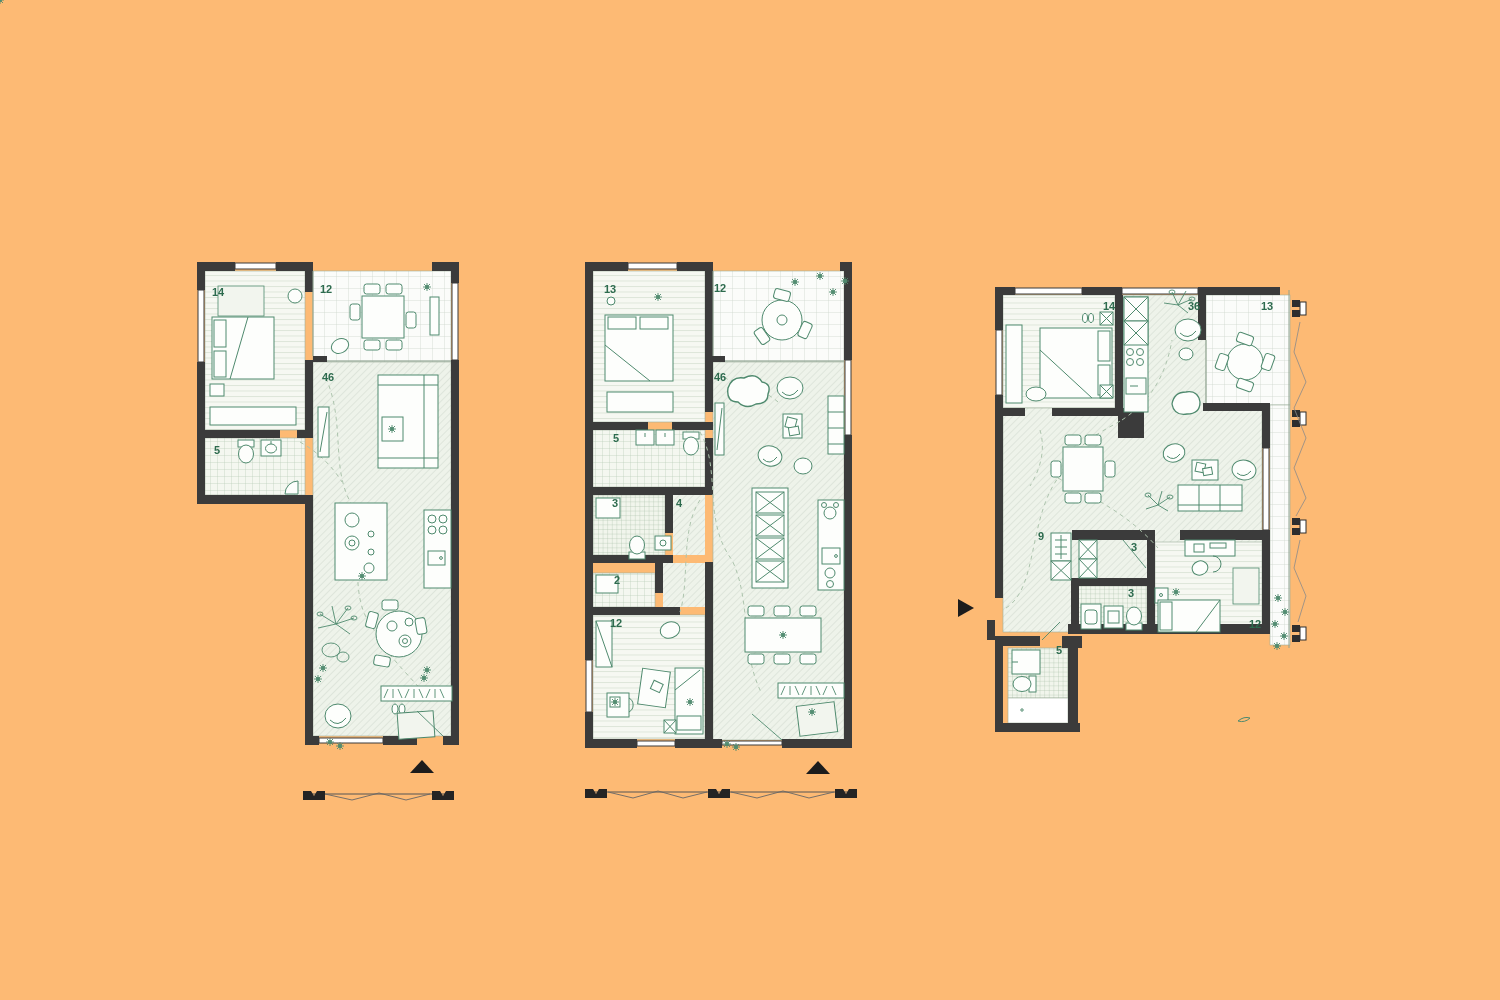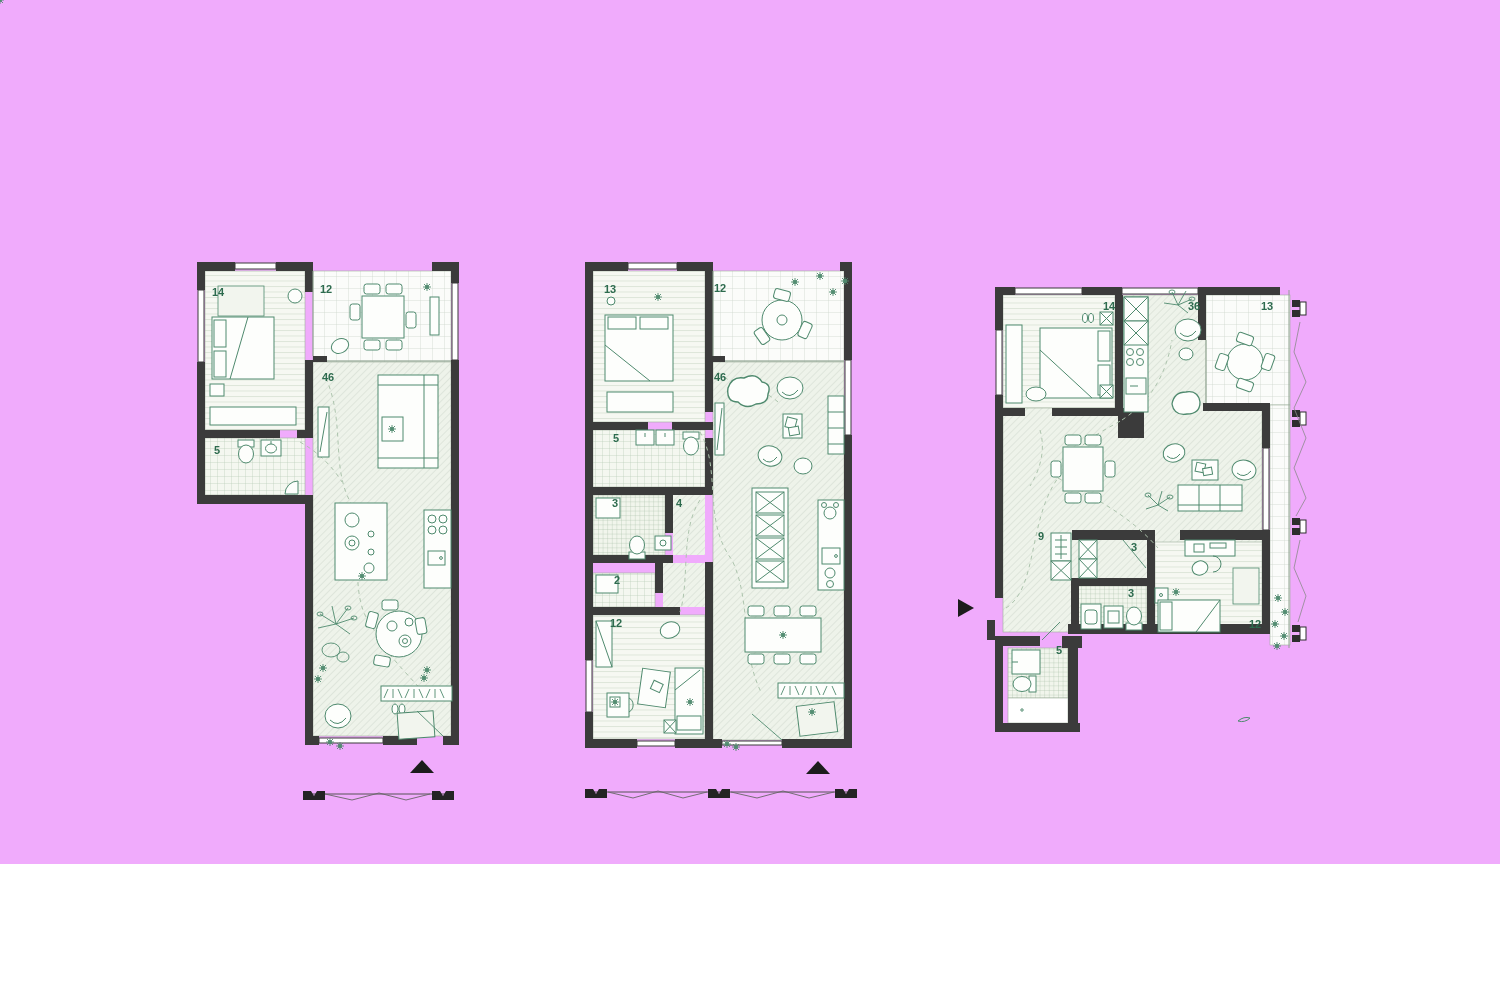--- a/index.html
+++ b/index.html
@@ -1,16 +1,16 @@
 <!DOCTYPE html>
 <html><head>
 <meta charset="utf-8">
 <style>
   html,body{margin:0;padding:0;background:#ffffff;}
-  .sheet{position:relative;width:1500px;height:864px;background:#f0abfc;overflow:hidden;
+  .sheet{position:relative;width:1500px;height:1000px;background:#fdba74;overflow:hidden;
          font-family:"Liberation Sans", sans-serif;}
   svg{position:absolute;left:0;top:0;}
   .room-label{font-family:"Liberation Sans", sans-serif;font-size:11px;font-weight:bold;fill:#2d6b4e;}
 </style>
 </head>
 <body>
 
 <div class="sheet">
 <svg width="1500" height="1000" viewBox="0 0 1500 1000">
 <defs>

